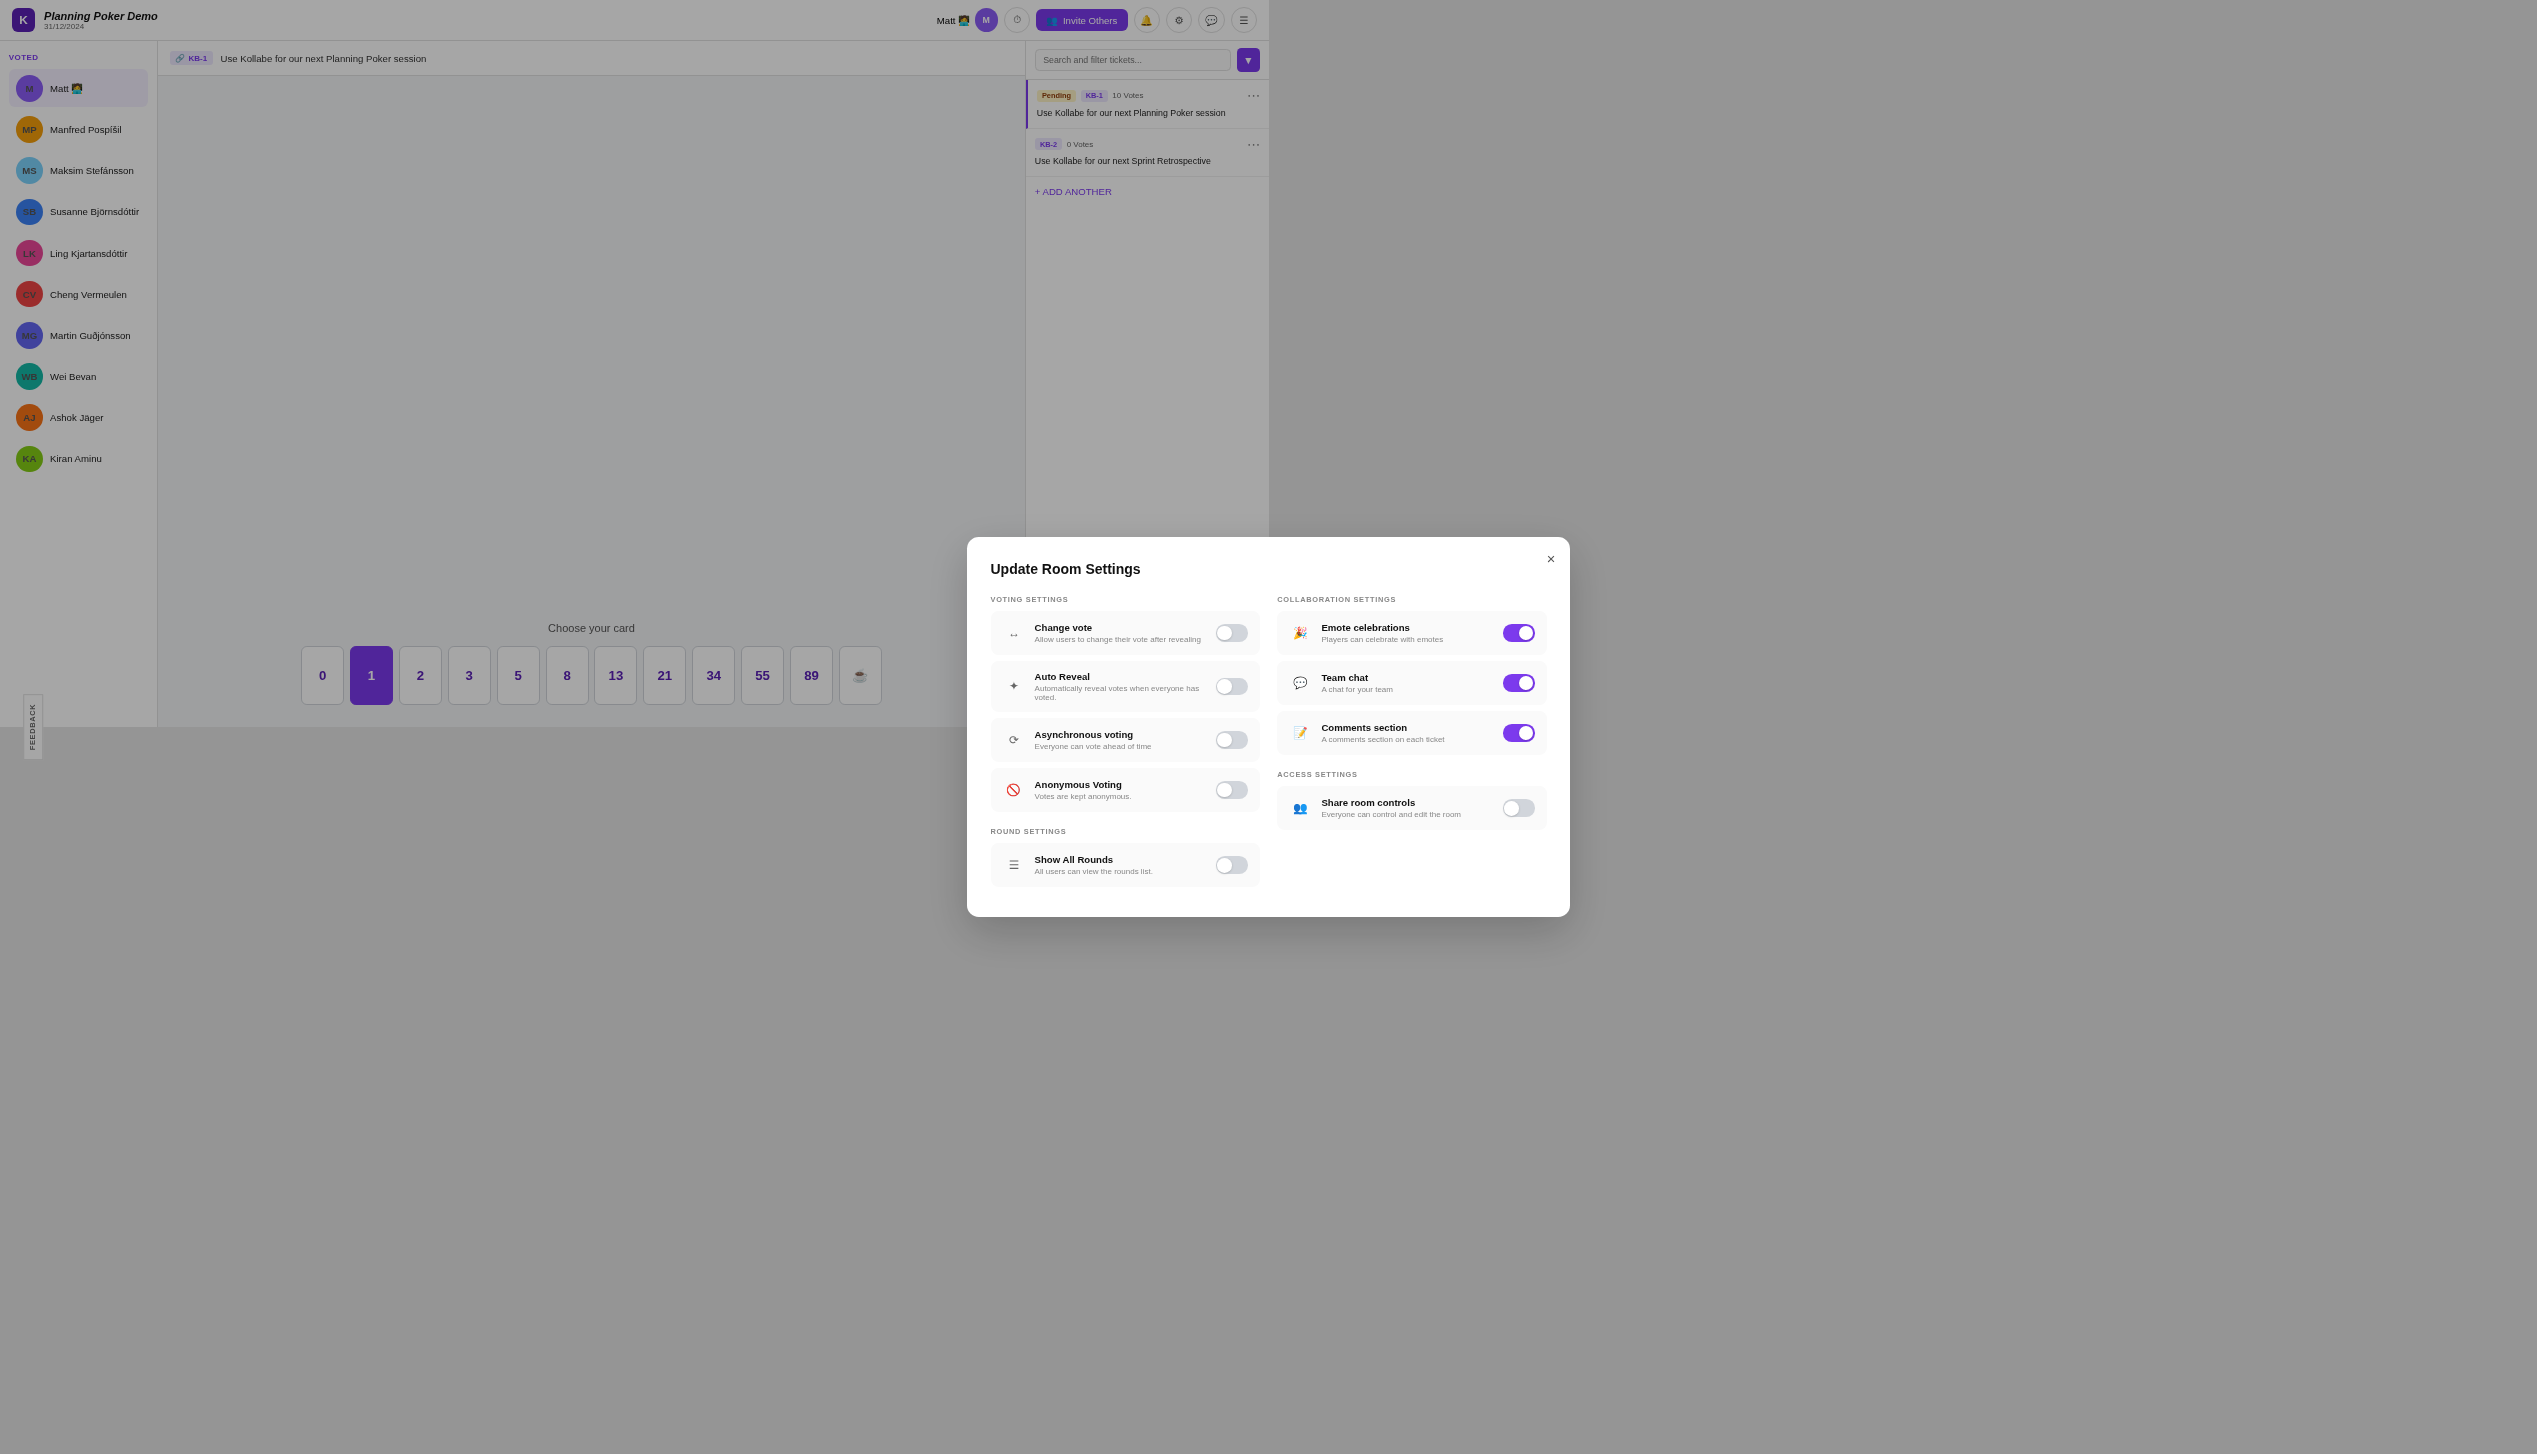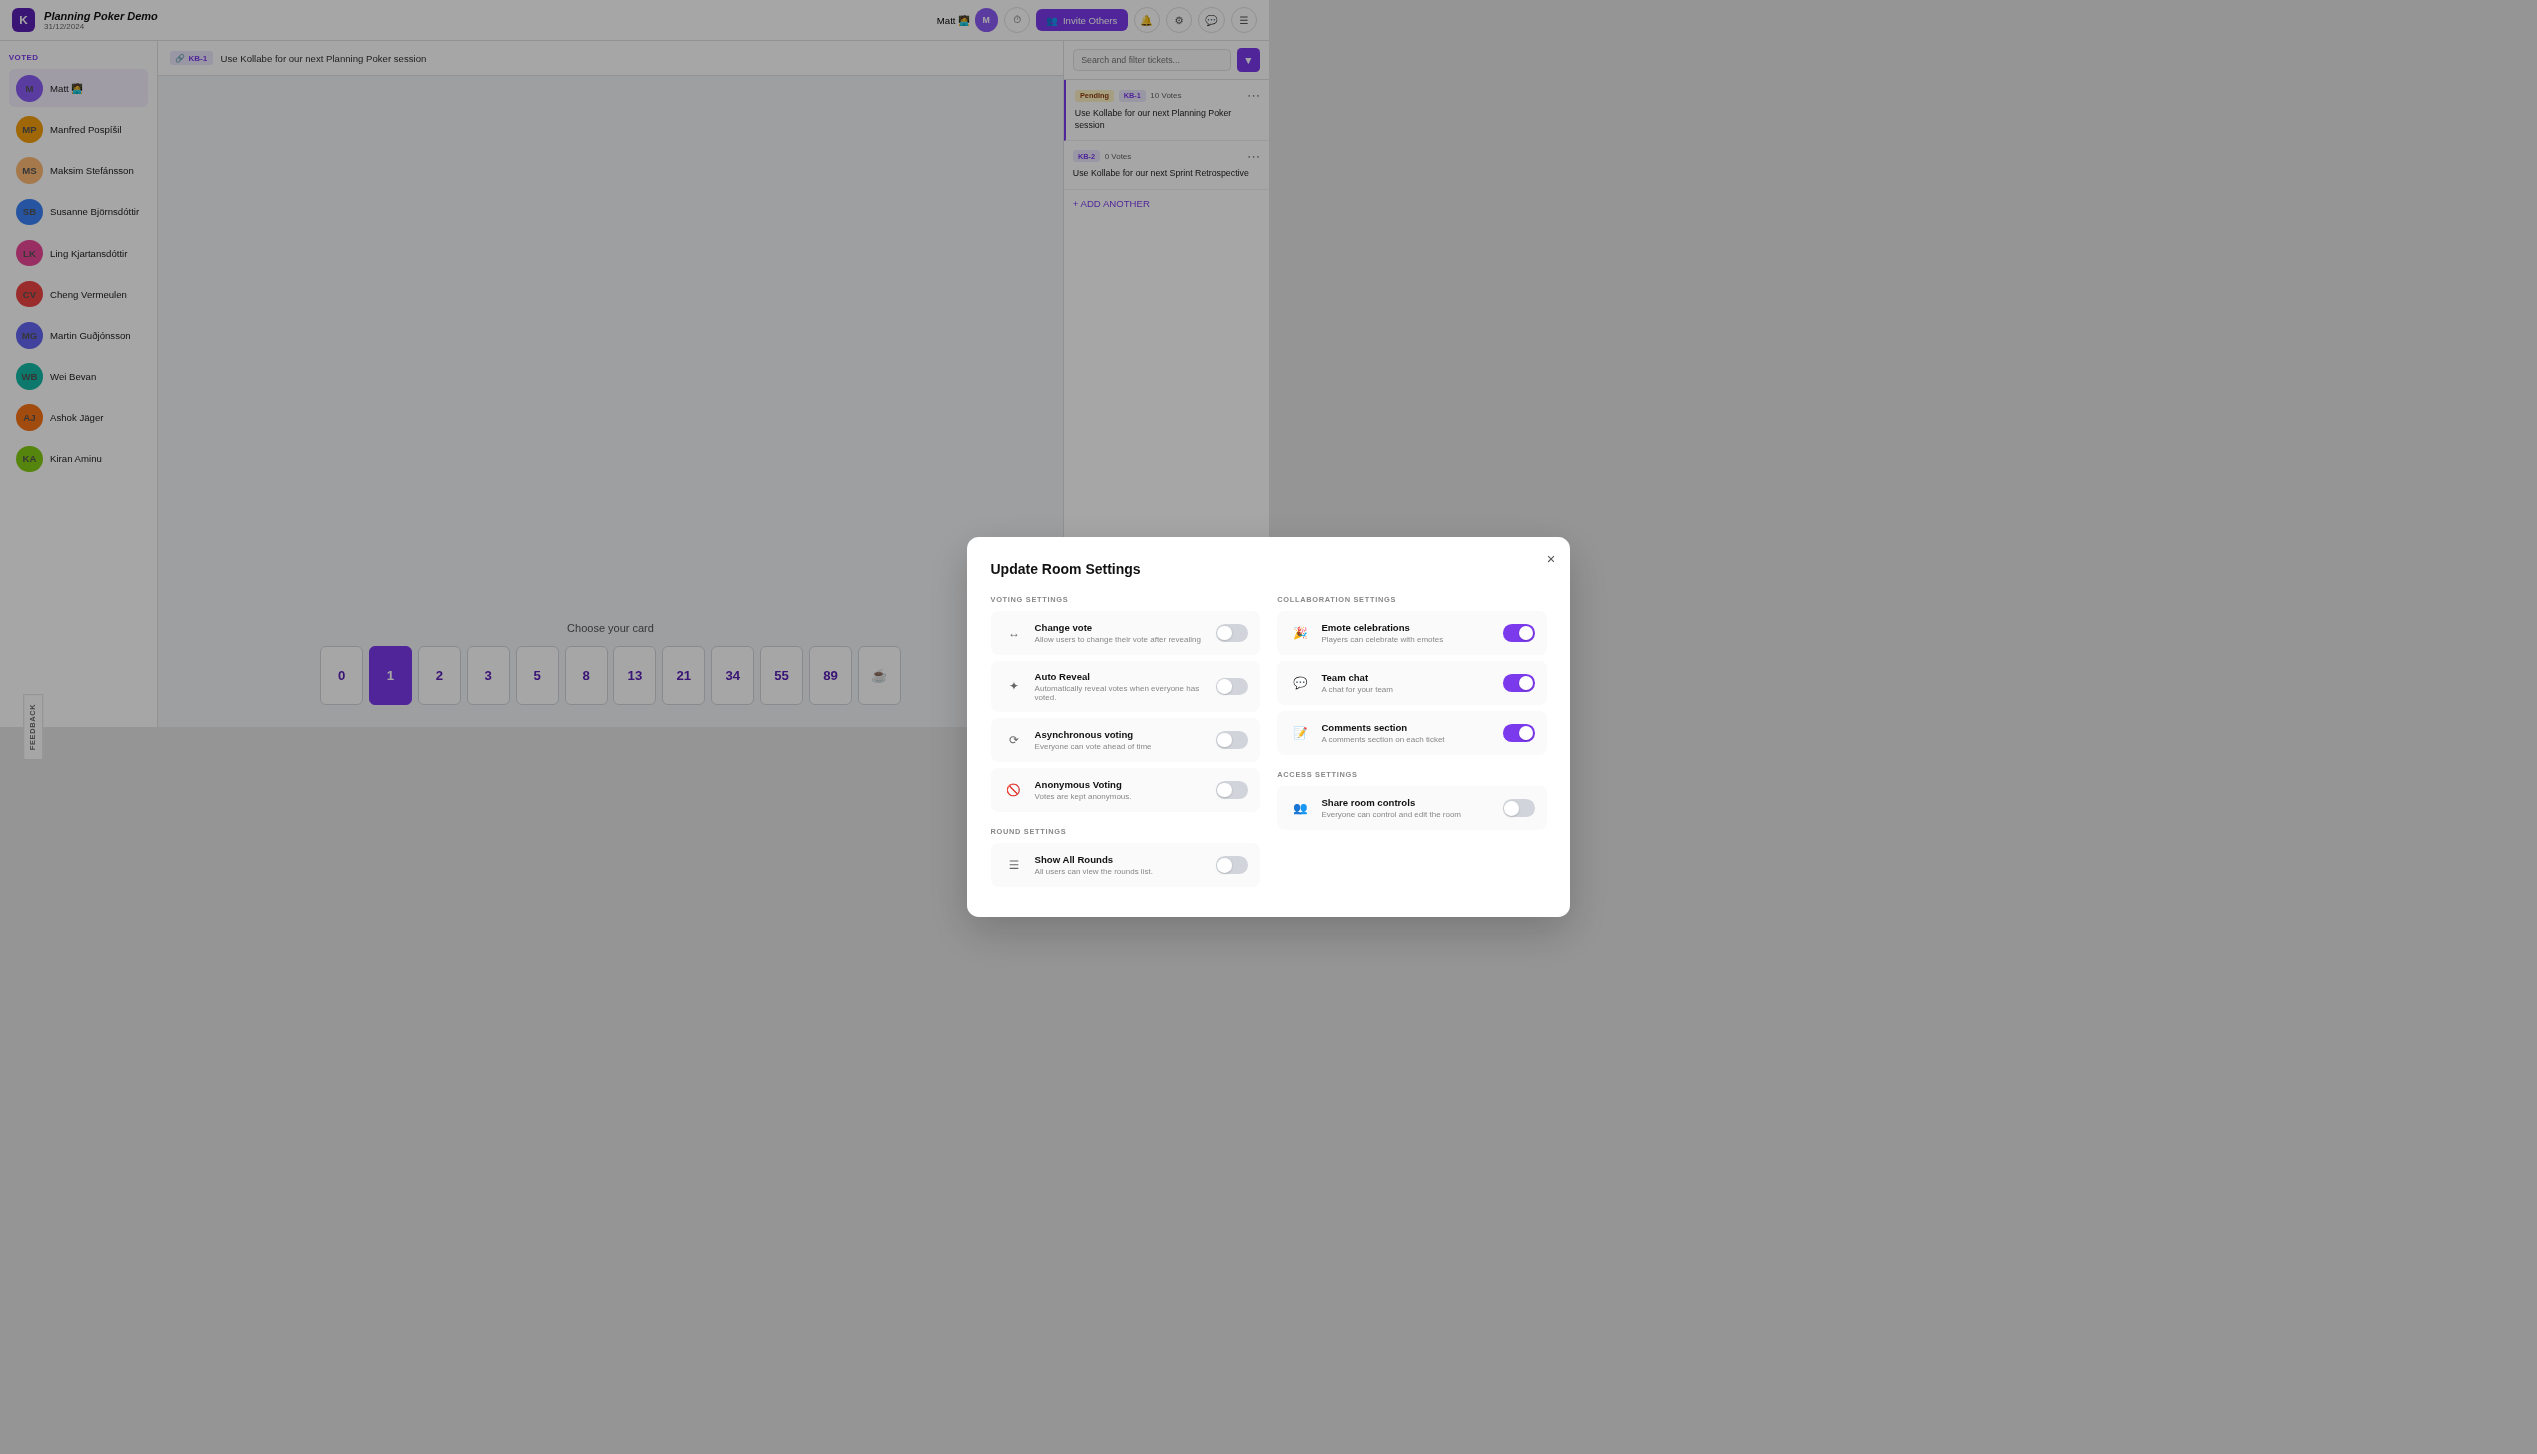--- a/index.html
+++ b/index.html
@@ -135,21 +135,21 @@
       justify-content: center;
       font-size: 9.6px;
       font-weight: bold;
       color: #555;
       overflow: hidden;
       flex-shrink: 0;
     }
     .user-name { font-size: 9.6px; font-weight: 500; color: #222; }
     .av1 { background: #8b5cf6; }
     .av2 { background: #f59e0b; }
-    .av3 { background: #fdba74; }
+    .av3 { background: #7dd3fc; }
     .av4 { background: #3b82f6; }
     .av5 { background: #ec4899; }
     .av6 { background: #ef4444; }
     .av7 { background: #6366f1; }
     .av8 { background: #14b8a6; }
     .av9 { background: #f97316; }
     .av10 { background: #84cc16; }
 
     
     .center-area {
@@ -211,21 +211,21 @@
     }
     .card.active {
       background: #7c3aed;
       border-color: #7c3aed;
       color: white;
     }
     .card.gray { color: #9ca3af; }
 
     
     .right-panel {
-      width: 206px;
+      width: 244px;
       background: #fff;
       border-left: 0.7px solid #e0e0e0;
       display: flex;
       flex-direction: column;
     }
     .search-bar {
       padding: 7.4px 8.8px;
       border-bottom: 0.7px solid #e0e0e0;
       display: flex;
       gap: 5.9px;

